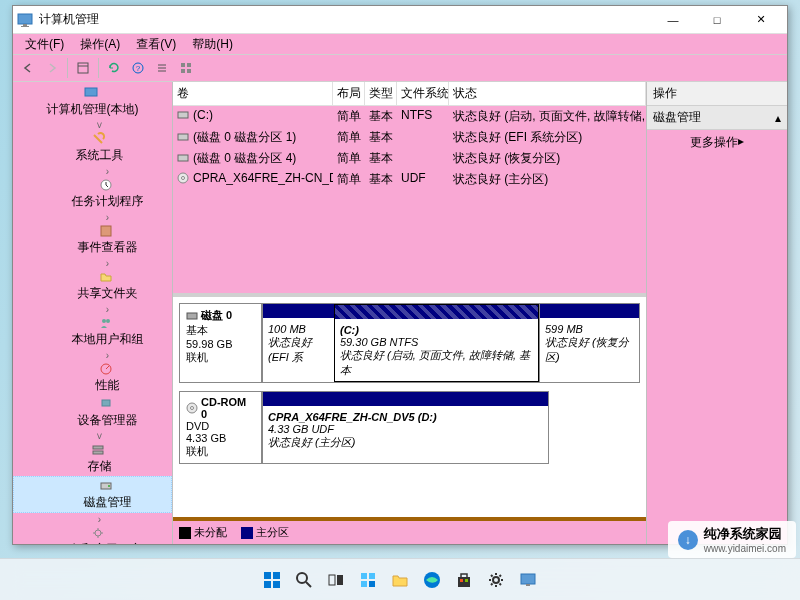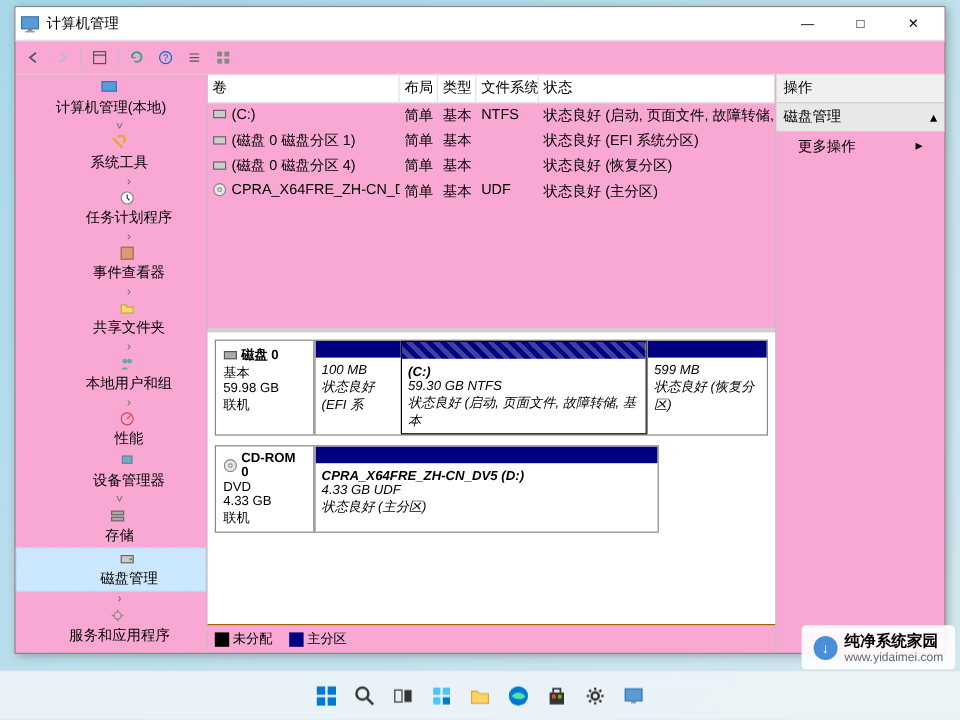--- a/index.html
+++ b/index.html
@@ -51,29 +51,29 @@
 .disk-row { display: flex; border: 1px solid #888; margin-bottom: 8px; background: #fff; }
 .disk-info { width: 82px; padding: 4px 6px; font-size: 11px; border-right: 1px solid #888; }
 .disk-info .dname { font-weight: bold; display: flex; align-items: center; gap: 3px; }
 .disk-parts { flex: 1; display: flex; font-style: italic; }
 .part { border-left: 1px solid #888; padding: 3px 5px; font-size: 11px; position: relative; overflow: hidden; }
 .part .bar { position: absolute; top: 0; left: 0; right: 0; height: 14px; background: #000080; }
 .part.selected .bar { background: repeating-linear-gradient(45deg, #000080, #000080 4px, #4040a0 4px, #4040a0 8px); }
 .part .pcontent { position: relative; margin-top: 16px; }
 .part.selected { border: 1px solid #000; }
 
-.legend { display: flex; gap: 14px; padding: 4px 6px; font-size: 11px; align-items: center; border-top: 1px solid #a16207; }
+.legend { display: flex; gap: 14px; padding: 4px 6px; font-size: 11px; align-items: center; border-top: 4px solid #a16207; }
 .legend .sw { width: 12px; height: 12px; display: inline-block; margin-right: 3px; vertical-align: middle; }
 .legend .sw.black { background: #000; }
 .legend .sw.blue { background: #000080; }
 
 .actions { width: 140px; font-size: 12px; }
 .actions .ahdr { background: #f0f0f0; padding: 3px 6px; font-weight: normal; border-bottom: 1px solid #d0d0d0; }
 .actions .asec { padding: 3px 6px; background: #e8e8e8; border-bottom: 1px solid #d0d0d0; display:flex; justify-content:space-between; align-items:center;}
-.actions .aitem { padding: 4px 18px; cursor: pointer; display:flex; justify-content:space-between;}
+.actions .aitem { padding: 4px 18px; cursor: pointer; display:flex; justify-content:center;}
 
 .taskbar { position: absolute; bottom: 0; left: 0; right: 0; height: 42px; background: rgba(240,244,248,0.85); backdrop-filter: blur(10px); display: flex; align-items: center; justify-content: center; gap: 6px; border-top: 1px solid rgba(0,0,0,0.1); }
 .taskbar .tbicon { width: 26px; height: 26px; display: flex; align-items: center; justify-content: center; cursor: pointer; border-radius: 4px; }
 
 .watermark { position: absolute; bottom: 42px; right: 4px; background: rgba(255,255,255,0.9); padding: 4px 10px; font-size: 13px; border-radius: 4px; display: flex; align-items: center; gap: 6px; }
 .watermark .wicon { width: 20px; height: 20px; background: #4a90d9; border-radius: 50%; display:flex; align-items:center; justify-content:center; color:#fff; font-size:12px;}
 
 svg { display: block; }
 </style>
 </head>
@@ -90,20 +90,26 @@
         </svg>
     </span>
     <span class="title">计算机管理</span>
     <div class="controls">
       <div>—</div>
       <div>□</div>
       <div>✕</div>
     </div>
   </div>
 
+  <div class="menubar">
+    <div>文件(F)</div>
+    <div>操作(A)</div>
+    <div>查看(V)</div>
+    <div>帮助(H)</div>
+  </div>
 
   <div class="toolbar">
     <div class="tbtn">
         <svg width="14" height="14">
           <path d="M9 3 L4 7 L9 11" fill="none" stroke="#555" stroke-width="1.5"></path>
         </svg>
       </div>
     <div class="tbtn">
         <svg width="14" height="14">
           <path d="M5 3 L10 7 L5 11" fill="none" stroke="#bbb" stroke-width="1.5"></path>

